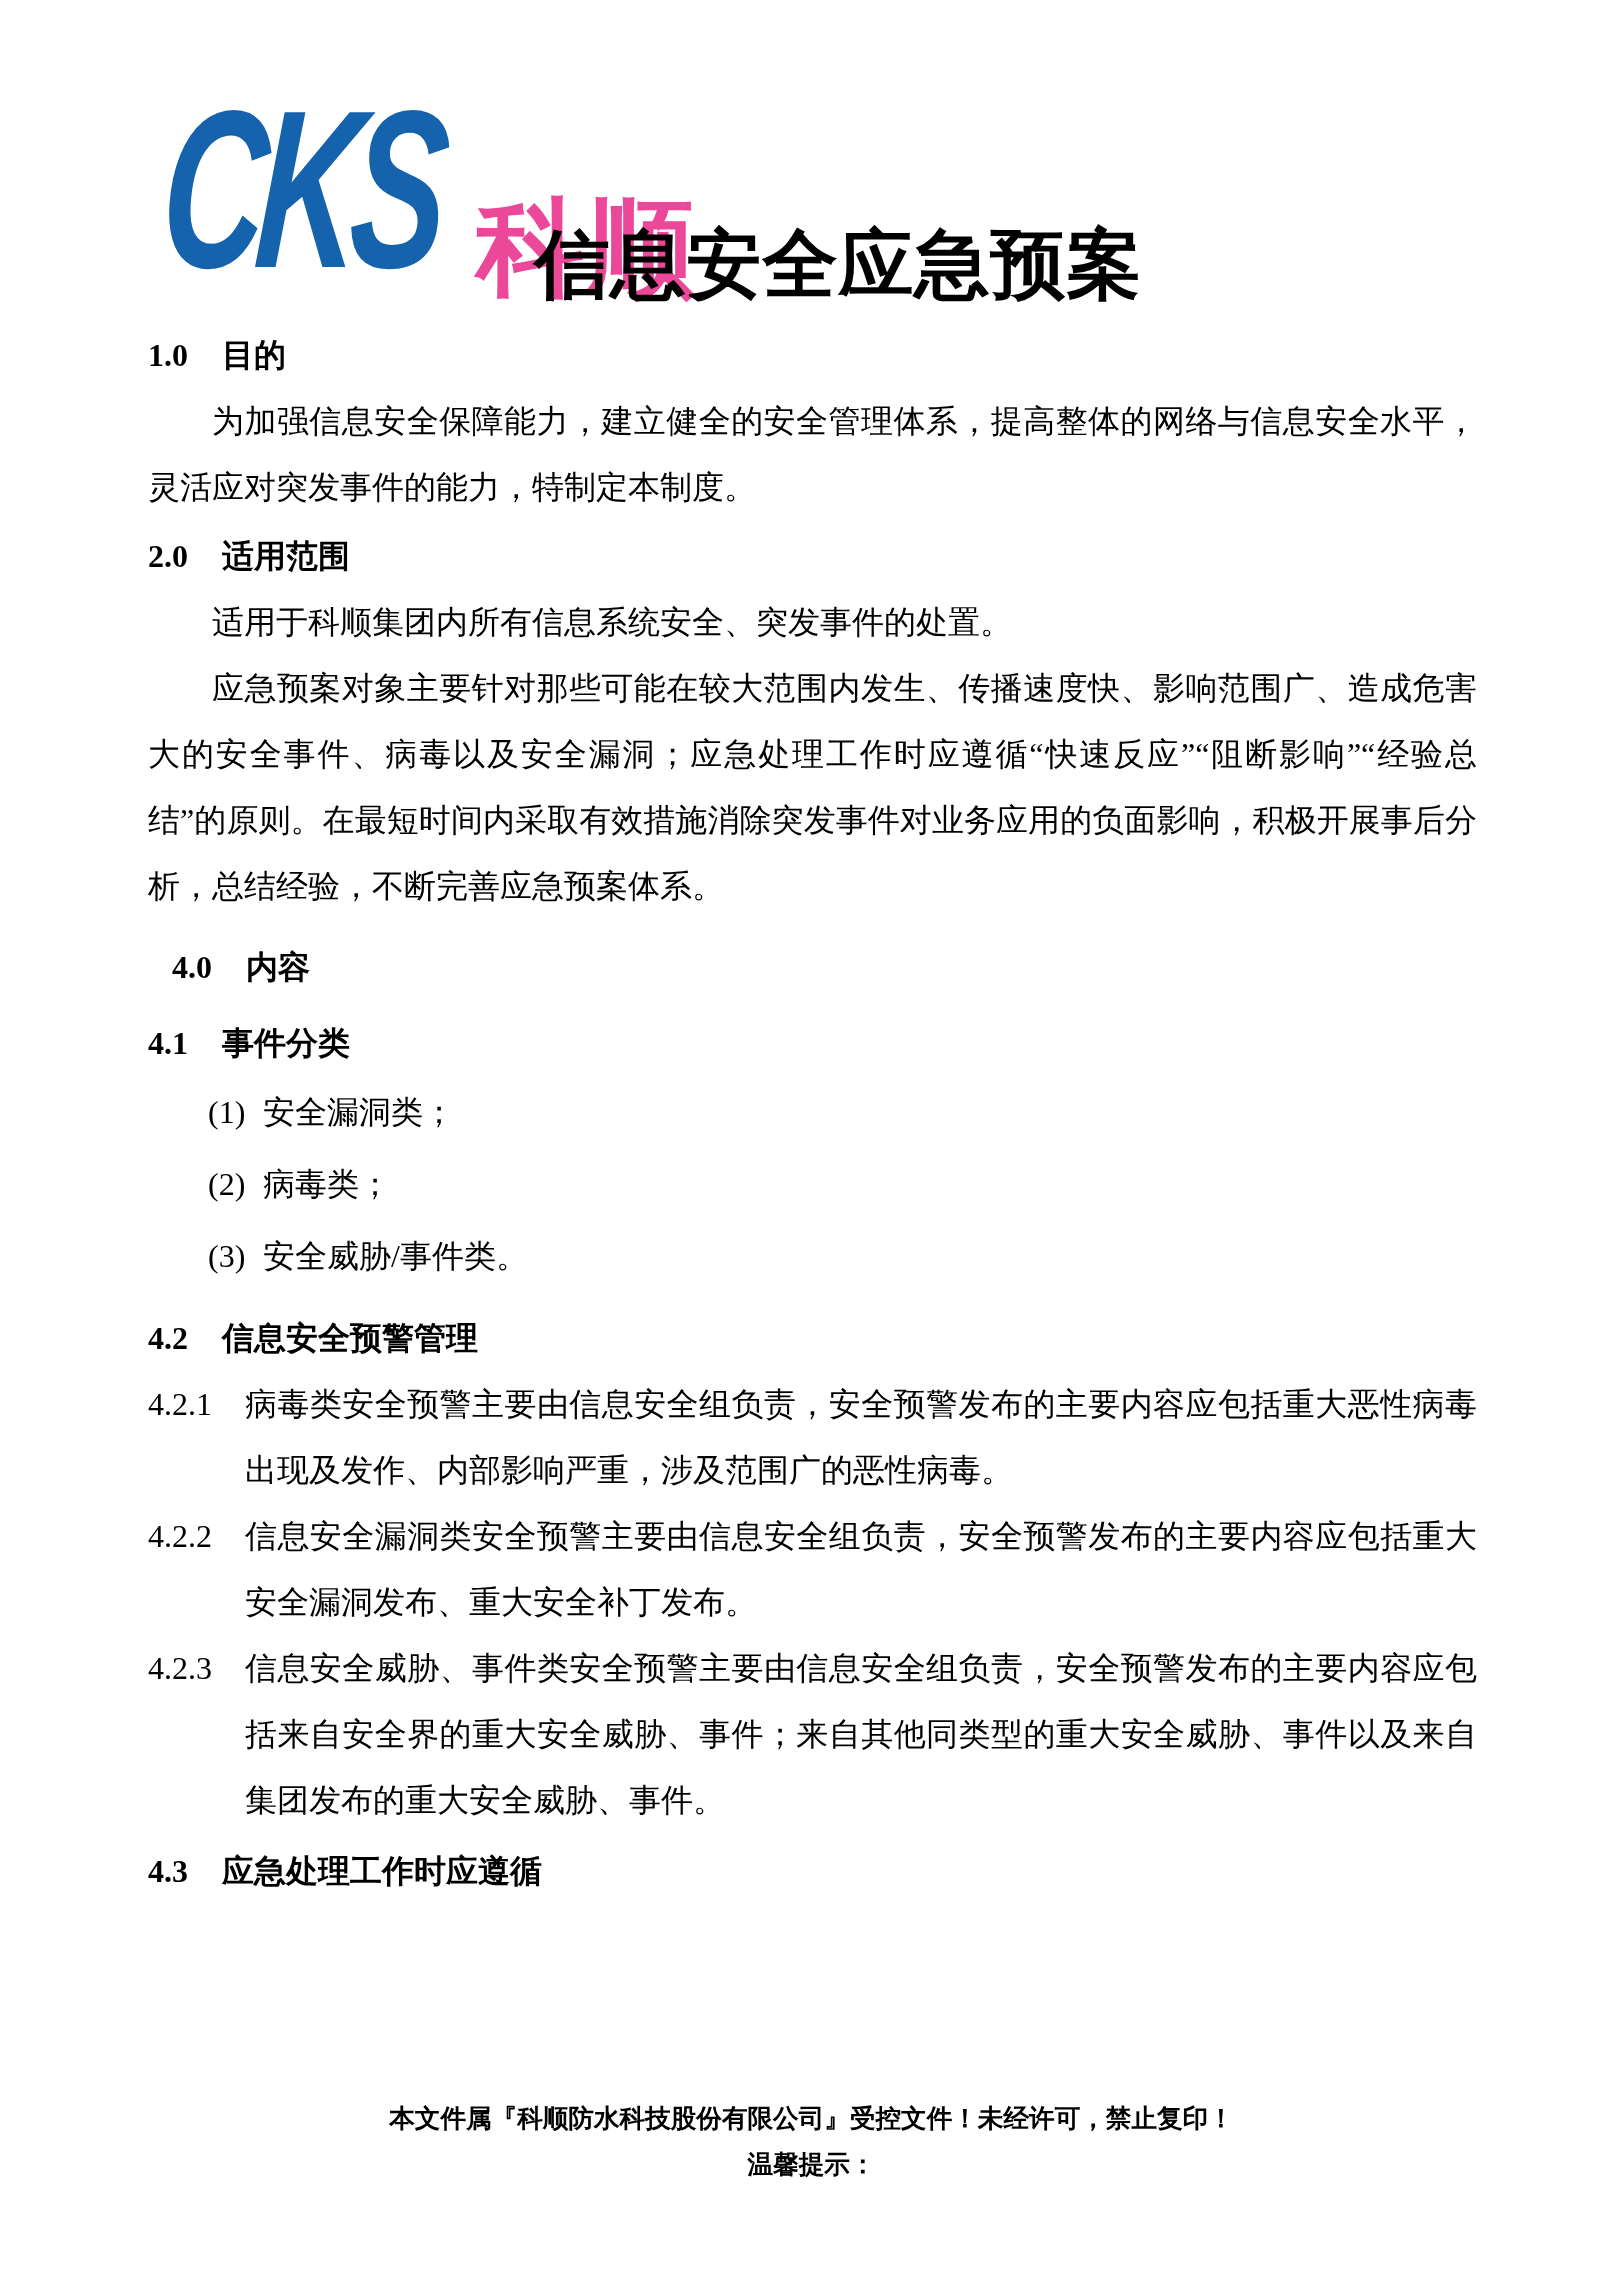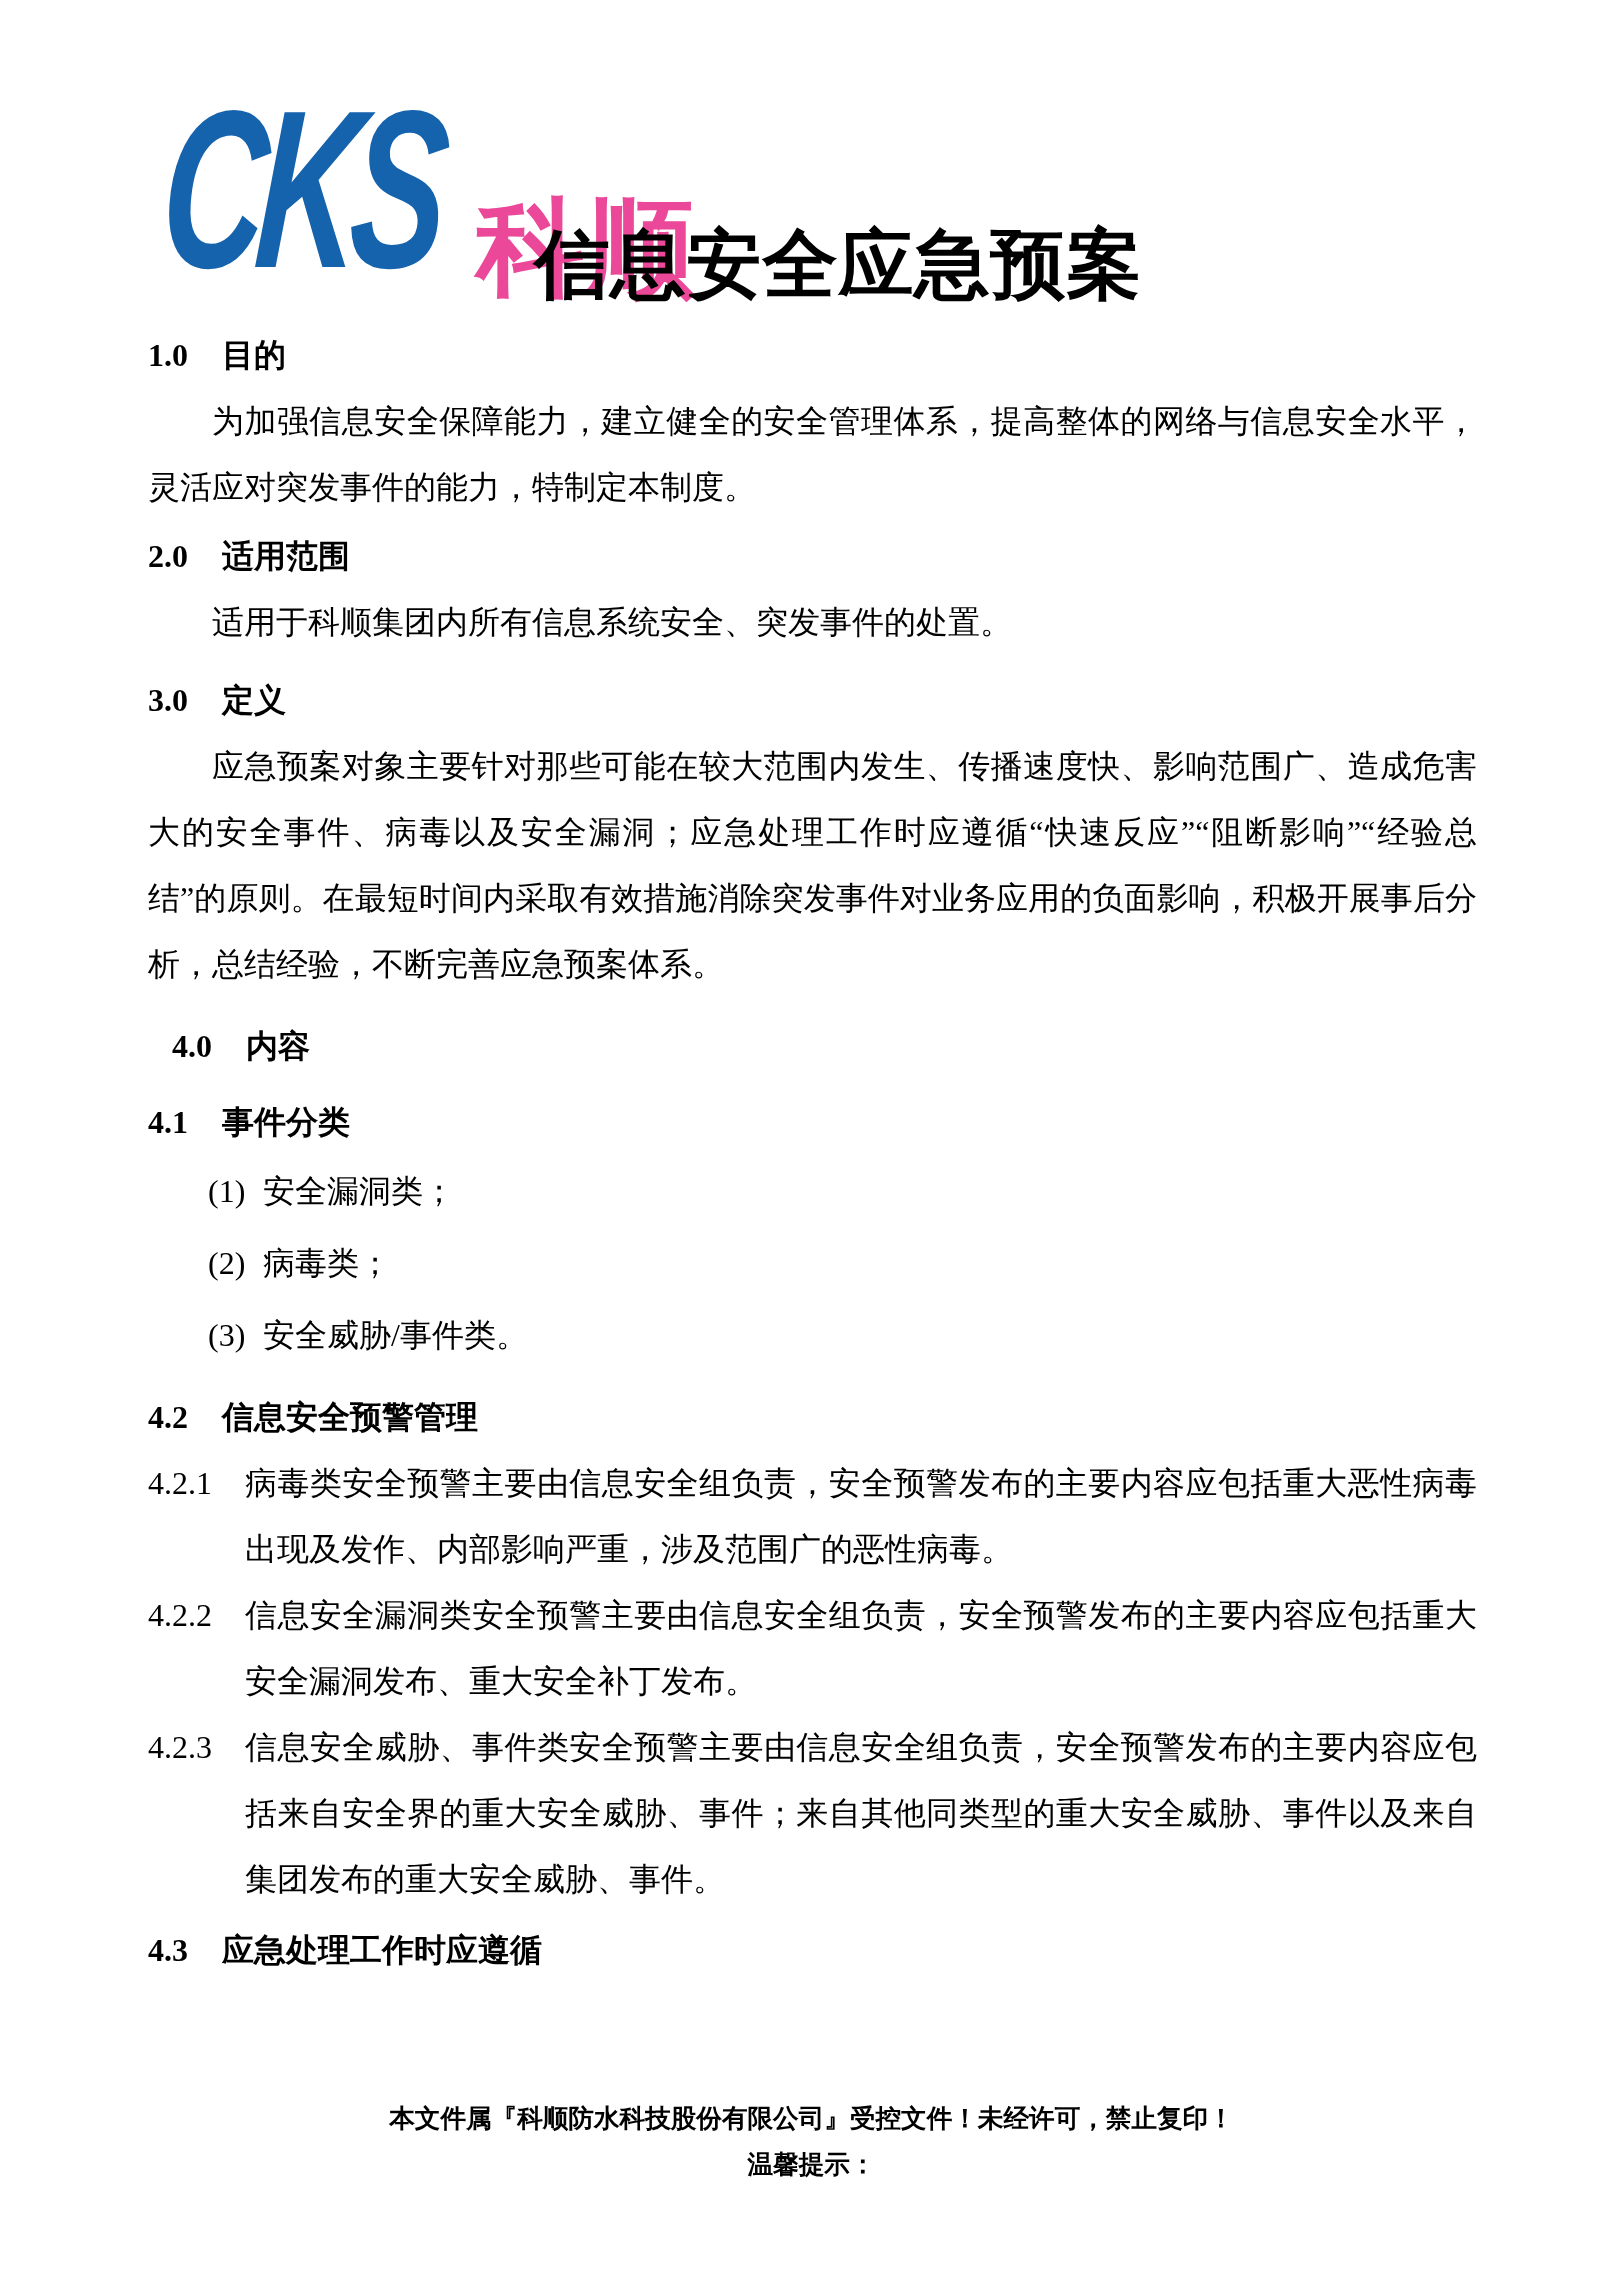--- a/index.html
+++ b/index.html
@@ -84,21 +84,20 @@
   <div class="content">
 
     <div class="h2"><span class="num">1.0</span><span>目的</span></div>
 
     <div class="para">为加强信息安全保障能力，建立健全的安全管理体系，提高整体的网络与信息安全水平，灵活应对突发事件的能力，特制定本制度。</div>
 
     <div class="h2 mt5"><span class="num">2.0</span><span>适用范围</span></div>
 
     <div class="para">适用于科顺集团内所有信息系统安全、突发事件的处置。</div>
 
-    <div class="h2 mt25"><span class="num">3.0</span><span>定义</span></div>
 
     <div class="para">应急预案对象主要针对那些可能在较大范围内发生、传播速度快、影响范围广、造成危害大的安全事件、病毒以及安全漏洞；应急处理工作时应遵循“快速反应”“阻断影响”“经验总结”的原则。在最短时间内采取有效措施消除突发事件对业务应用的负面影响，积极开展事后分析，总结经验，不断完善应急预案体系。</div>
 
     <div class="h2 mt30"><span class="num">4.0</span><span>内容</span></div>
 
     <div class="h2 mt20"><span class="num">4.1</span><span>事件分类</span></div>
 
     <div class="li"><span class="marker">(1)</span><span>安全漏洞类；</span></div>
     <div class="li"><span class="marker">(2)</span><span>病毒类；</span></div>
     <div class="li"><span class="marker">(3)</span><span>安全威胁/事件类。</span></div>

